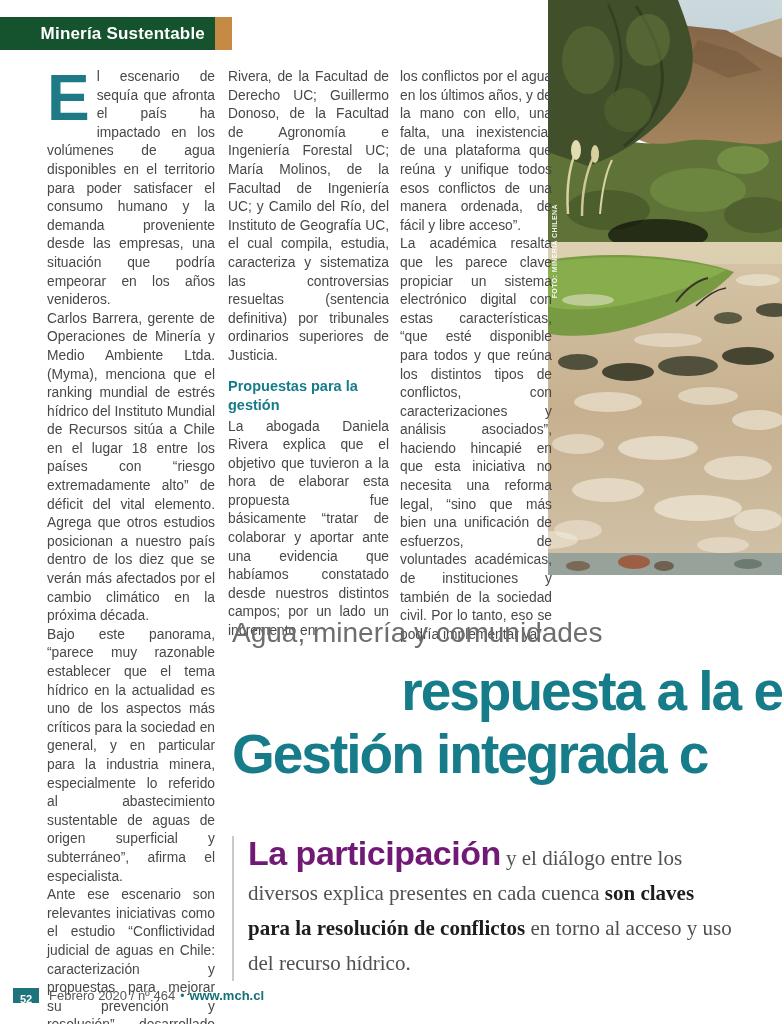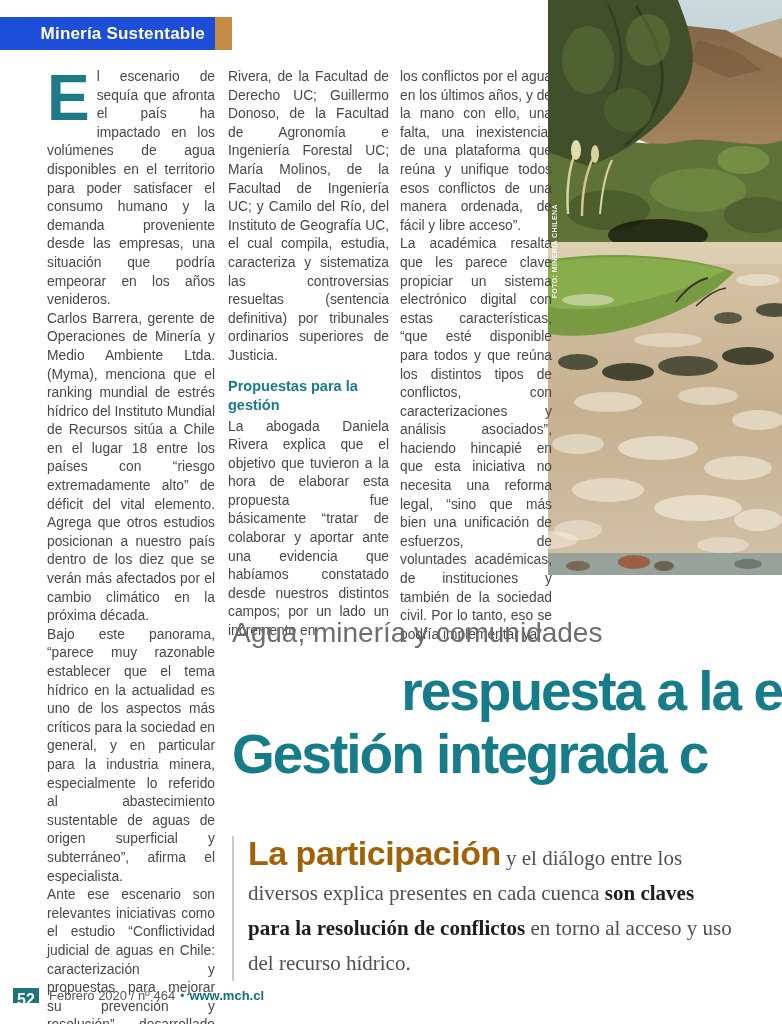--- a/index.html
+++ b/index.html
@@ -4,21 +4,21 @@
 <style>
   html,body { margin:0; padding:0; background:#e8e8e8; }
   .page {
     position:relative; width:782px; height:1024px; background:#ffffff;
     font-family:"Liberation Sans", sans-serif; overflow:hidden; margin:0 auto;
   }
 
   
   .section-bar { position:absolute; left:0; top:17px; width:232px; height:33px; display:flex; }
   .section-bar .bar-label {
-    width:215px; background:#1d4ed8; color:#ffffff; font-weight:bold; font-size:17px;
+    width:215px; background:#14532d; color:#ffffff; font-weight:bold; font-size:17px;
     line-height:33px; text-align:right; padding-right:10px; box-sizing:border-box; letter-spacing:0.2px;
   }
   .section-bar .bar-accent { width:17px; background:#c58a44; }
 
   
   .photo { position:absolute; left:548px; top:0; width:234px; height:575px; margin:0; }
   .photo svg { display:block; width:234px; height:575px; }
   .credit {
     position:absolute; left:3px; top:204px; color:#ffffff; font-size:7px; font-weight:bold;
     writing-mode:vertical-rl; transform:rotate(180deg); letter-spacing:0.4px; opacity:0.92;
@@ -49,29 +49,29 @@
   }
   .hl2 { text-align:right; margin-top:11px; }
 
   
   .standfirst {
     position:absolute; left:232px; top:836px; width:508px; box-sizing:border-box;
     padding-left:14px; border-left:2px solid #c9c9c9;
     font-family:"Liberation Serif", serif; font-size:21px; line-height:35px; color:#505050;
   }
   .standfirst .lead {
-    font-family:"Liberation Sans", sans-serif; font-weight:bold; color:#a16207;
+    font-family:"Liberation Sans", sans-serif; font-weight:bold; color:#701a75;
     font-size:34px; letter-spacing:-0.5px;
   }
   .standfirst .b { font-weight:bold; color:#1d1d1b; }
 
   
   .footer { position:absolute; left:13px; top:988px; display:flex; align-items:center; font-size:13px; color:#55565a; }
   .pagenum {
-    background:#1d747c; color:#ffffff; font-weight:bold; font-size:16px;
+    background:#1d747c; color:#ffffff; font-weight:bold; font-size:11px;
     width:26px; height:15px; line-height:23px; text-align:center; margin-right:10px;
   }
   .sep { color:#1d747c; margin:0 5px; font-size:12px; }
   .site { color:#156f77; font-weight:bold; }
 </style>
 </head>
 <body>
 
 <div class="page">
 

